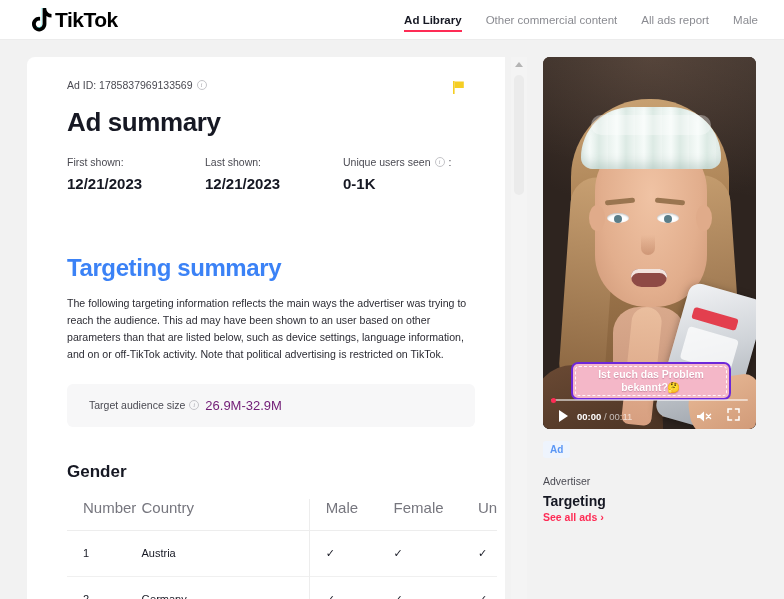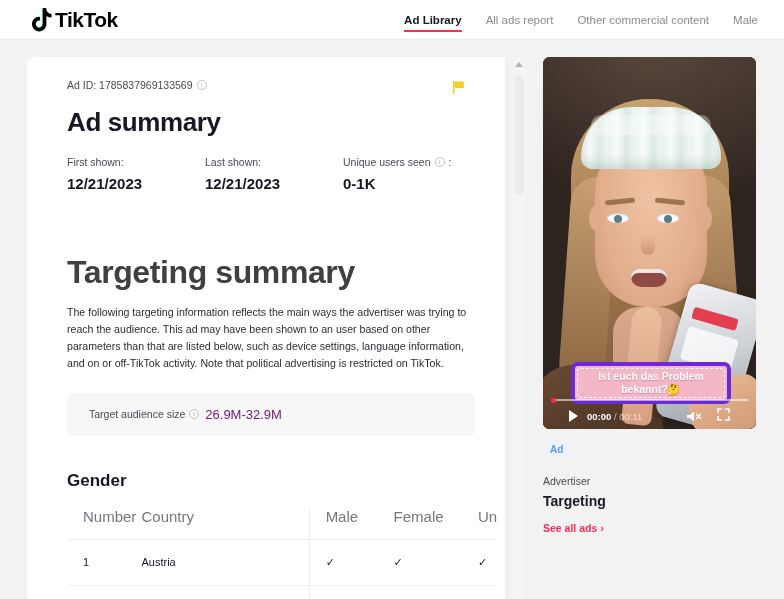--- a/index.html
+++ b/index.html
@@ -89,21 +89,21 @@
   .stats-row { display: flex; margin-top: 18px; }
   .stat { width: 138px; }
   .stat:nth-child(3) { width: auto; }
   .stat-label {
     font-size: 10.5px; color: #4a4a52;
     display: flex; align-items: center; gap: 4px; white-space: nowrap;
   }
   .stat-value { font-size: 15px; font-weight: 700; color: #161823; margin-top: 7px; }
 
   h2.targeting {
-    font-size: 32px; font-weight: 700; color: #404040;
+    font-size: 24px; font-weight: 700; color: #3b82f6;
     margin-top: 62px; letter-spacing: -0.4px;
   }
   .targeting-desc {
     font-size: 10.6px; color: #2c2c34;
     line-height: 1.62; margin-top: 13px; width: 406px;
   }
 
   .audience-box {
     margin-top: 20px;
     background: #f7f7f8;
@@ -272,21 +272,21 @@
   }
   .shoulder {
     position:absolute; left:-10px; bottom:-6px; width:130px; height:70px;
     background: linear-gradient(160deg,#6b4a34,#4a3324); border-radius: 40px 60px 0 0;
   }
 
   .caption-box {
     position: absolute; left: 28px; top: 305px;
     width: 160px;
     background: #f4b7c8;
-    border: 4px solid #6d28d9;
+    border: 2px solid #6d28d9;
     border-radius: 7px;
     padding: 4px 5px;
   }
   .caption-box::after {
     content:""; position:absolute; inset:2px;
     border: 1.5px dashed rgba(255,255,255,.9); border-radius: 4px;
     pointer-events: none;
   }
   .caption-text {
     font-size: 10.5px; font-weight: 700; color: #ffffff;
@@ -299,21 +299,21 @@
     height: 2px; background: rgba(255,255,255,.55); border-radius: 2px;
   }
   .progress-dot {
     position: absolute; left: 0; top: -1.5px;
     width: 5px; height: 5px; border-radius: 50%; background: #fe2c55;
   }
 
   .video-controls {
     position: absolute; left: 0; right: 0; bottom: 0;
     height: 26px; display: flex; align-items: center;
-    padding: 0 26px; gap: 9px;
+    padding: 0 16px; gap: 9px;
   }
   .ctrl-play {
     width: 0; height: 0;
     border-left: 9px solid #fff;
     border-top: 6px solid transparent;
     border-bottom: 6px solid transparent;
     cursor: pointer;
   }
   .time-text { font-size: 9.5px; color: #fff; font-weight: 700; }
   .time-total { color: rgba(255,255,255,.65); font-weight: 400; }
@@ -324,43 +324,43 @@
   .ad-badge {
     display: inline-block; margin-top: 12px;
     background: #eef4fd; color: #5a96f5;
     font-size: 10px; font-weight: 700;
     padding: 3px 7px; border-radius: 3px;
   }
   .field-label { font-size: 10.5px; color: #4a4a52; margin-top: 17px; }
   .field-value { font-size: 14px; font-weight: 700; color: #161823; margin-top: 6px; }
   .see-all {
     font-size: 10.5px; font-weight: 600; color: #fe2c55;
-    margin-top: 13px; display: flex; align-items: center; gap: 3px; cursor: pointer;
+    margin-top: 2px; display: flex; align-items: center; gap: 3px; cursor: pointer;
   }
   .chev { font-size: 11px; }
   .field-label-tight { font-size: 10.5px; color: #4a4a52; margin-top: 21px; }
 </style>
 </head>
 <body>
 
 <div class="header">
   <div class="logo-wrap">
     <span class="logo-note">
       <svg width="22" height="24" viewBox="0 0 22 24">
         <path d="M16.2 0h-3.6v16.1c0 1.9-1.5 3.5-3.4 3.5s-3.4-1.6-3.4-3.5 1.5-3.5 3.3-3.5c.34 0 .67.05.98.14V8.9a7.3 7.3 0 0 0-.98-.07C5.2 8.83 2 12.1 2 16.1S5.2 23.4 9.2 23.4s7.2-3.26 7.2-7.3V7.9a8.7 8.7 0 0 0 5.1 1.65V5.9c-2.8 0-5.1-2.3-5.3-5.9z" fill="#000"></path>
         <path d="M14.9 0h-3.6v16.1c0 1.9-1.5 3.5-3.4 3.5-.9 0-1.72-.36-2.33-.94a3.5 3.5 0 0 0 2.63 1.2c1.9 0 3.4-1.55 3.4-3.46V.26z" fill="#25f4ee" opacity=".85"></path>
       </svg>
     </span>
     <span class="logo-text" data-ghost="TikTok">TikTok</span>
   </div>
 
   <nav class="nav">
     <div class="nav-item active">Ad Library</div>
+    <div class="nav-item">Other commercial content</div>
     <div class="nav-item">All ads report</div>
-    <div class="nav-item">Other commercial content</div>
     <div class="nav-item">Male</div>
   </nav>
 </div>
 
 <div class="page">
 
   <div class="main-card">
     <div class="card-inner">
 
       <div class="adid-row">

